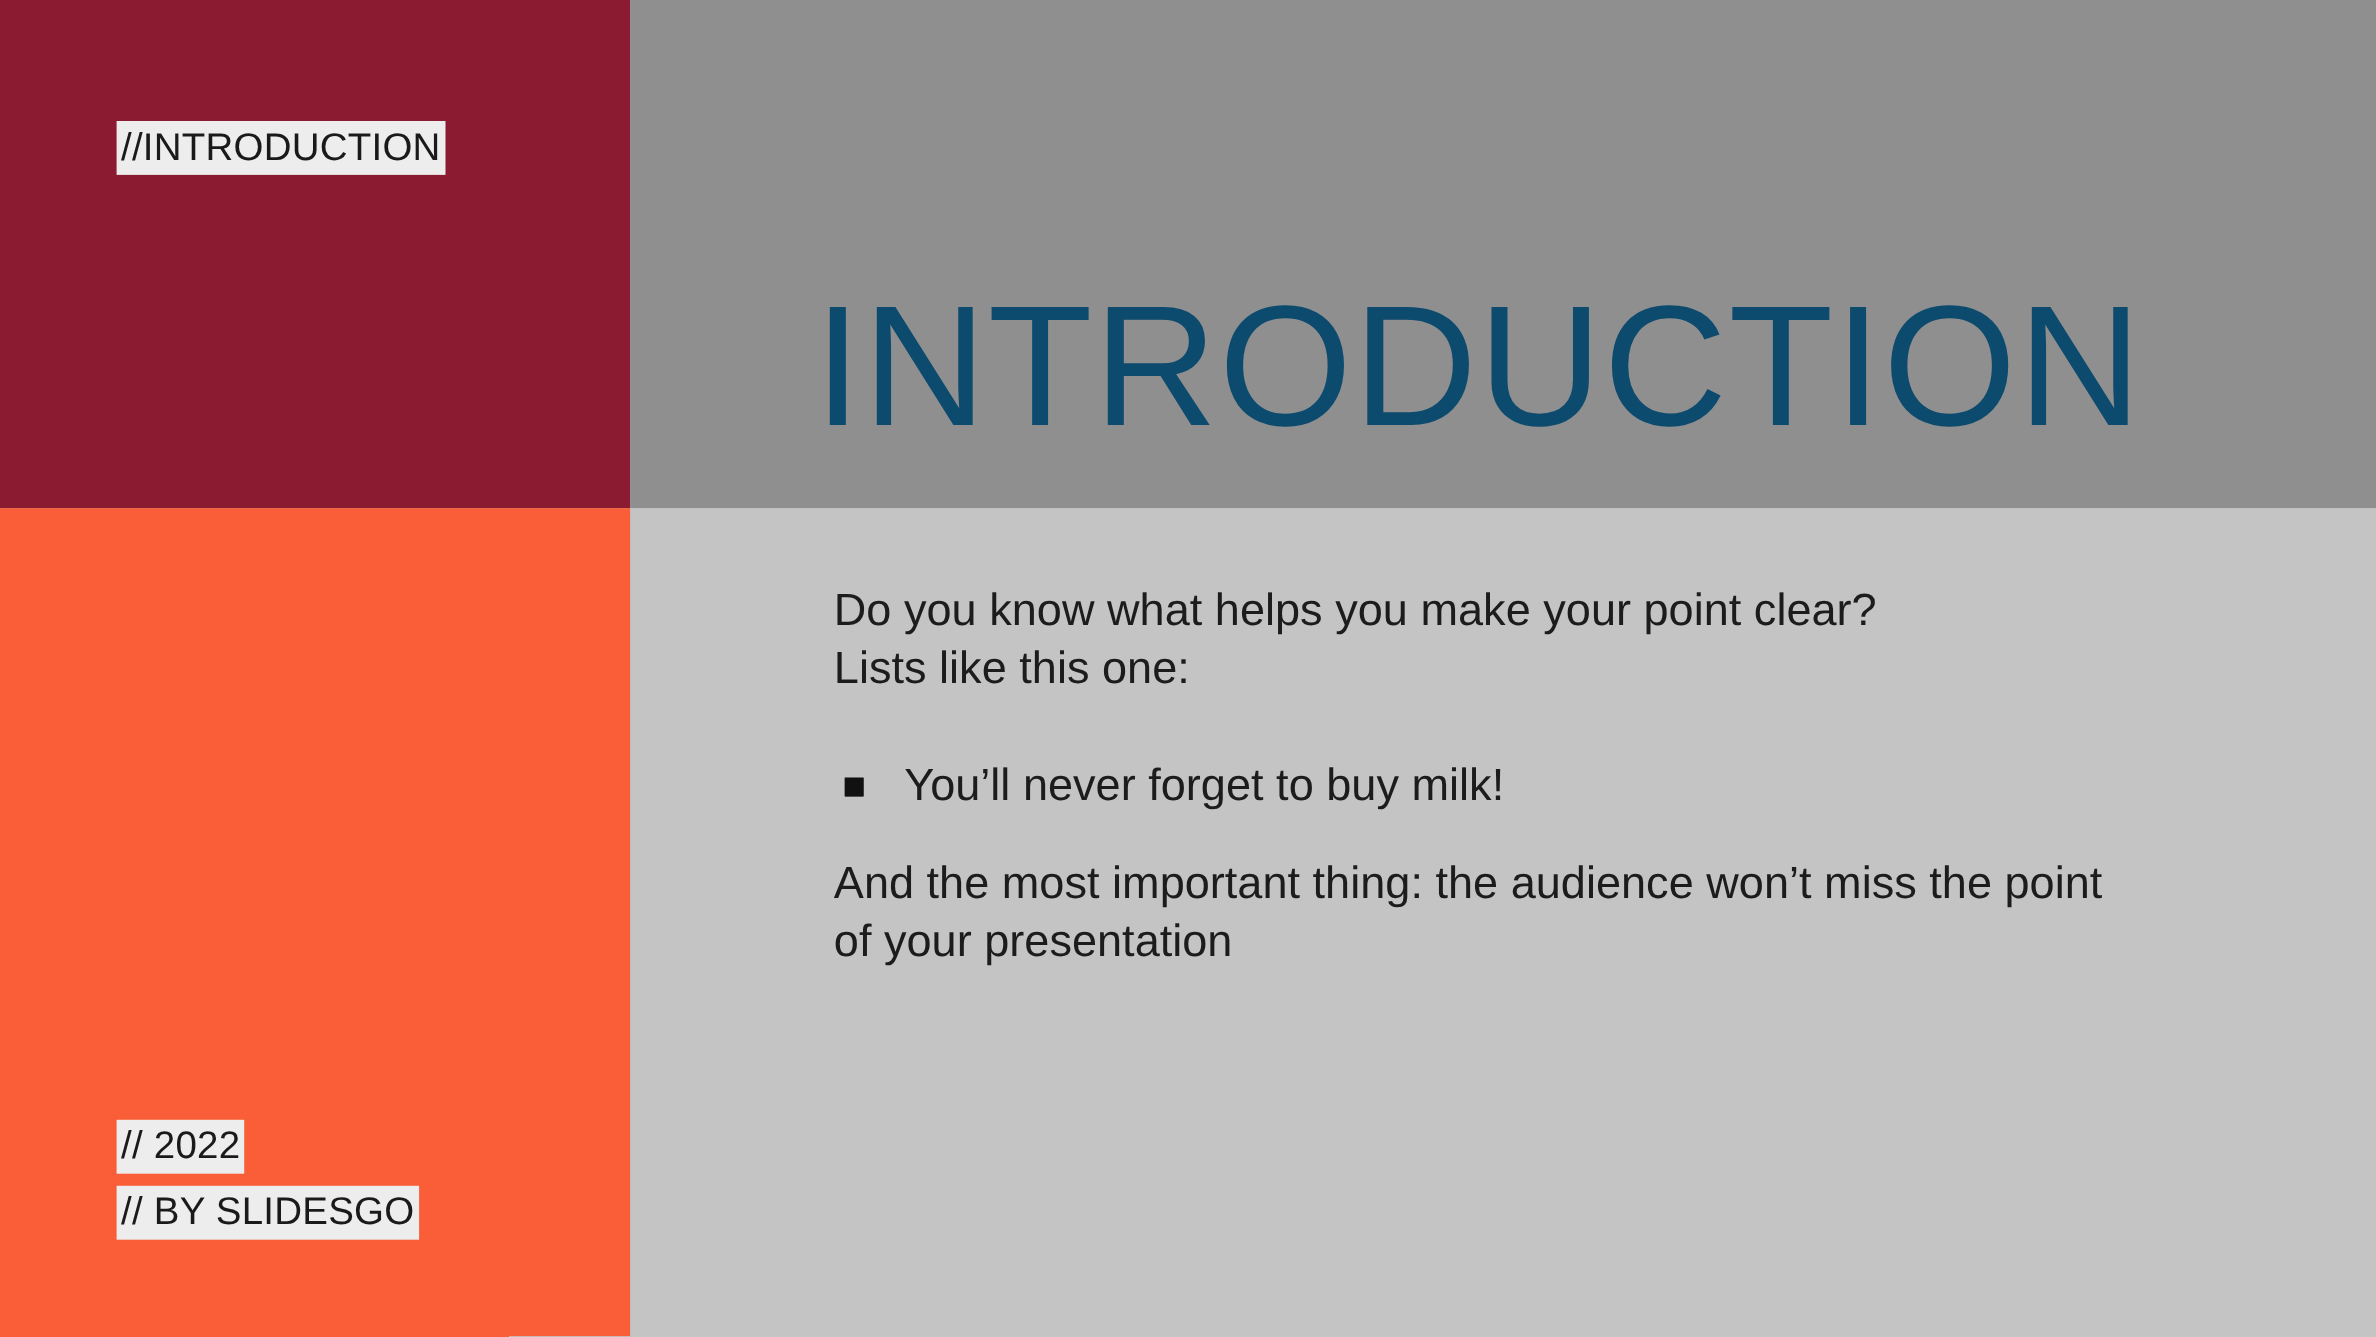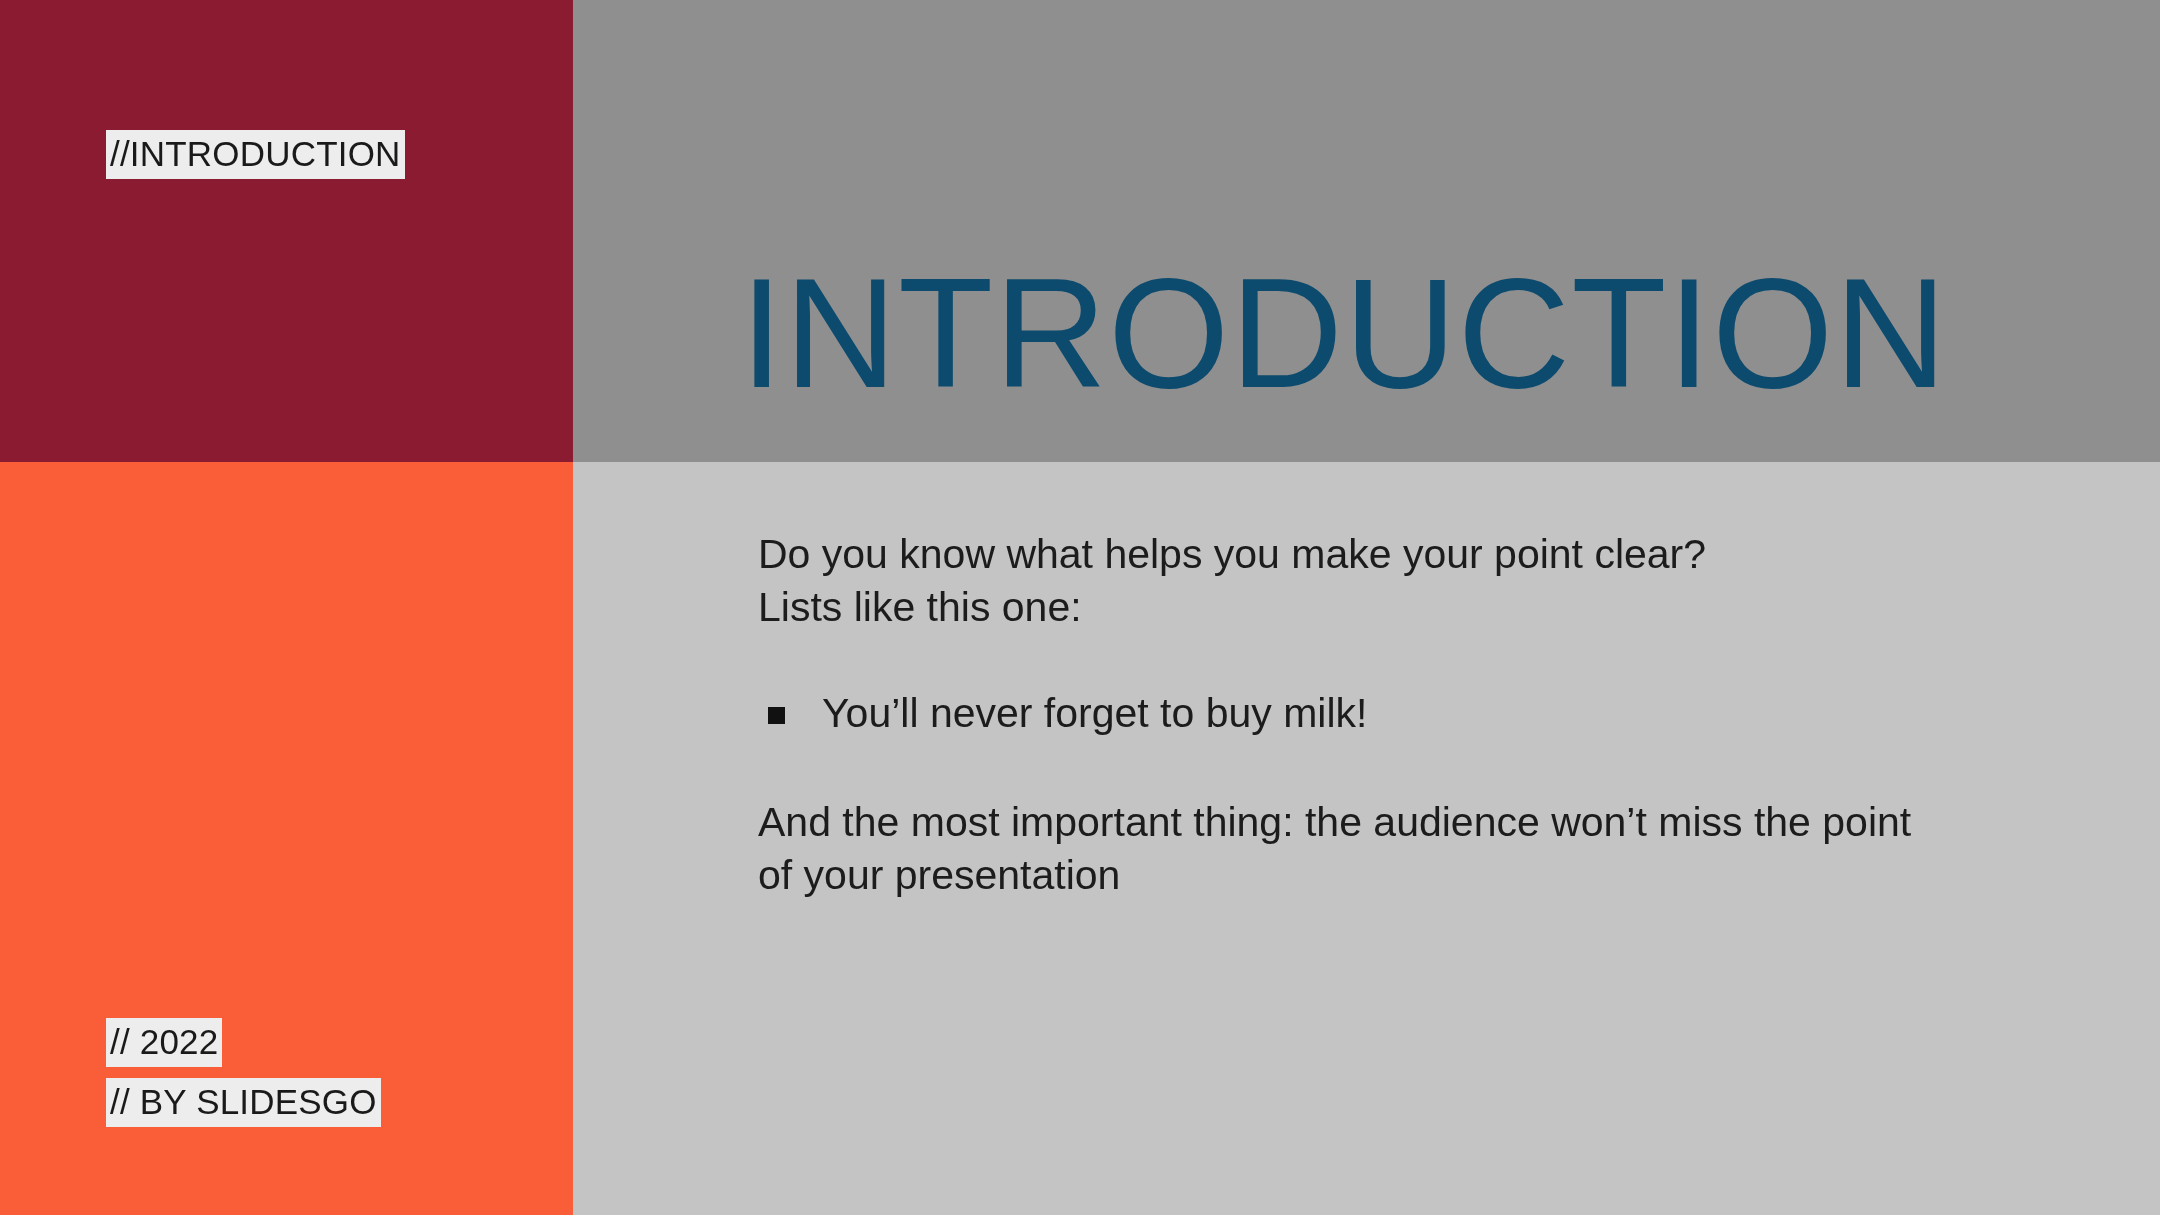--- a/index.html
+++ b/index.html
@@ -68,21 +68,20 @@
     font-size: 35px;
     line-height: 1.0;
     letter-spacing: 0.2px;
     padding: 6px 4px 8px 4px;
     white-space: nowrap;
   }
 
   .marker-section {
     left: 106px;
     top: 110px;
-    margin-top: 20px;
   }
 
   .marker-year {
     left: 106px;
     top: 1018px;
   }
 
   .marker-author {
     left: 106px;
     top: 1078px;
@@ -134,21 +133,21 @@
   .bullet-marker {
     position: absolute;
     left: 10px;
     top: 0.49em;
     width: 17px;
     height: 17px;
     background: #111111;
   }
 
   .outro-block {
-    margin-top: 56px;
+    margin-top: 36px;
   }
 </style>
 </head>
 <body>
 
 <div class="slide">
 
   <div class="panel panel-accent-top"></div>
   <div class="panel panel-header"></div>
   <div class="panel panel-accent-bottom"></div>

